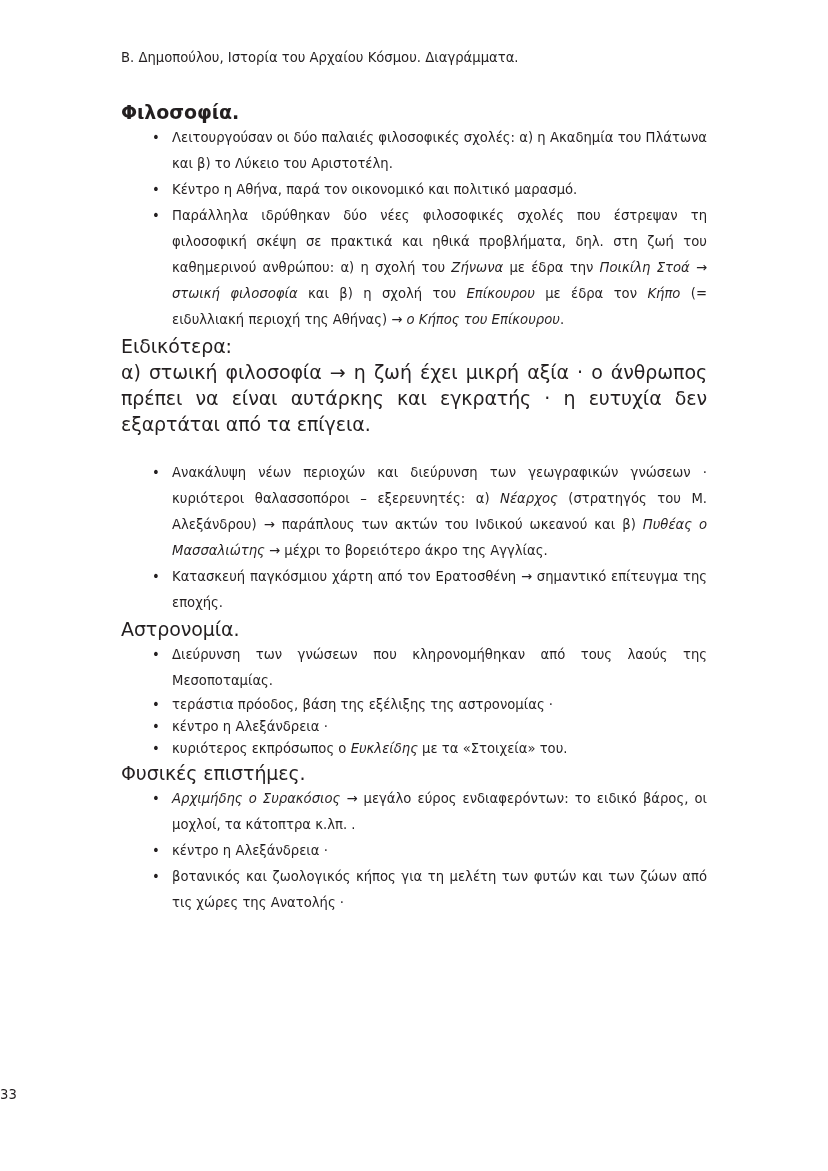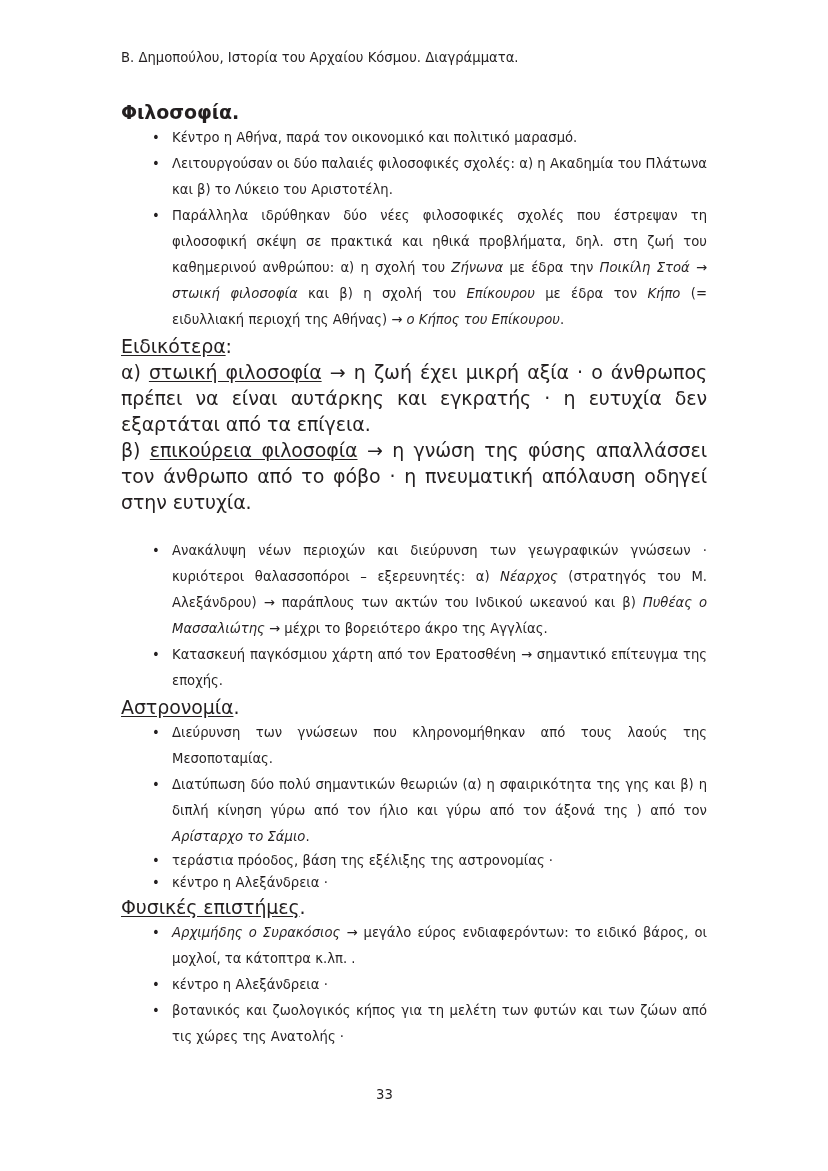--- a/index.html
+++ b/index.html
@@ -33,21 +33,21 @@
   .header-line {
     font-size: 13.2px;
     line-height: 19px;
     text-align: left;
     margin: 0;
   }
   .gap-lg { height: 32px; }
   .gap-md { height: 23px; }
   .bold { font-weight: bold; }
   .ital { font-style: italic; }
-  .uline { text-decoration: underline; text-underline-offset: 2px; }
+  .uline { text-underline-offset: 2px; }
   ul.bullets {
     margin: 0;
     padding: 0;
     list-style: none;
   }
   ul.bullets > li {
     position: relative;
     padding-left: 51px;
     font-size: 13.2px;
     line-height: 26px;
@@ -76,70 +76,68 @@
   sup {
     font-size: 0.62em;
     vertical-align: super;
     line-height: 0;
   }
   .pagenum {
     position: absolute;
     left: 0;
     right: 0;
     top: 1087px;
-    text-align: center;
     font-size: 13.2px;
     color: #231f20;
   }
 </style>
 </head>
 <body>
 
 <div class="page">
 
   <div class="content">
 
     <p class="header-line">Β. Δημοπούλου, Ιστορία του Αρχαίου Κόσμου. Διαγράμματα.</p>
 
     <div class="gap-lg"></div>
 
     <p class="para bold">Φιλοσοφία.</p>
 
     <ul class="bullets">
+      <li><span>Λειτουργούσαν οι δύο παλαιές φιλοσοφικές σχολές: α) η Ακαδημία του Πλάτωνα και β) το Λύκειο του Αριστοτέλη.</span></li>
       <li><span>Κέντρο η Αθήνα, παρά τον οικονομικό και πολιτικό μαρασμό.</span></li>
-      <li><span>Λειτουργούσαν οι δύο παλαιές φιλοσοφικές σχολές: α) η Ακαδημία του Πλάτωνα και β) το Λύκειο του Αριστοτέλη.</span></li>
       <li><span>Παράλληλα ιδρύθηκαν δύο νέες φιλοσοφικές σχολές που έστρεψαν τη φιλοσοφική σκέψη σε πρακτικά και ηθικά προβλήματα, δηλ. στη ζωή του καθημερινού ανθρώπου: α) η σχολή του </span><span class="ital">Ζήνωνα</span><span> με έδρα την </span><span class="ital">Ποικίλη Στοά</span><span class="arrow"> → </span><span class="ital">στωική φιλοσοφία</span><span> και β) η σχολή του </span><span class="ital">Επίκουρου</span><span> με έδρα τον </span><span class="ital">Κήπο</span><span> (= ειδυλλιακή περιοχή της Αθήνας) </span><span class="arrow">→ </span><span class="ital">ο Κήπος του Επίκουρου</span><span>.</span></li>
     </ul>
 
     <p class="para"><span class="uline">Ειδικότερα</span><span>:</span></p>
 
     <p class="para"><span>α) </span><span class="uline">στωική φιλοσοφία</span><span class="arrow"> → </span><span>η ζωή έχει μικρή αξία · ο άνθρωπος πρέπει να είναι αυτάρκης και εγκρατής · η ευτυχία δεν εξαρτάται από τα επίγεια.</span></p>
 
-    <p class="para"><span>β) </span><span class="uline">επικούρεια φιλοσοφία</span><span class="arrow"> → </span><span>η γνώση της φύσης απαλλάσσει τον άνθρωπο από το φόβο · η πνευματική απόλαυση οδηγεί στην ευτυχία.</span></p>
 
     <div class="gap-md"></div>
 
 
 
     <ul class="bullets">
       <li><span>Ανακάλυψη νέων περιοχών και διεύρυνση των γεωγραφικών γνώσεων · κυριότεροι θαλασσοπόροι – εξερευνητές: α) </span><span class="ital">Νέαρχος</span><span> (στρατηγός του Μ. Αλεξάνδρου) </span><span class="arrow">→ </span><span>παράπλους των ακτών του Ινδικού ωκεανού και β) </span><span class="ital">Πυθέας ο Μασσαλιώτης</span><span class="arrow"> → </span><span>μέχρι το βορειότερο άκρο της Αγγλίας.</span></li>
       <li><span>Κατασκευή παγκόσμιου χάρτη από τον Ερατοσθένη </span><span class="arrow">→ </span><span>σημαντικό επίτευγμα της εποχής.</span></li>
     </ul>
 
     <p class="para"><span class="uline">Αστρονομία</span><span>.</span></p>
 
     <ul class="bullets">
       <li><span>Διεύρυνση των γνώσεων που κληρονομήθηκαν από τους λαούς της Μεσοποταμίας.</span></li>
-      <li><span>Διατύπωση δύο πολύ σημαντικών θεωριών (α) η σφαιρικότητα της γης και β) η διπλή κίνηση γύρω από τον ήλιο και γύρω από τον άξονά της ) από τον </span><span class="ital">Αρίσταρχο το Σάμιο</span><span>.</span></li>
     </ul>
 
 
     <ul class="bullets tight">
       <li><span>τεράστια πρόοδος, βάση της εξέλιξης της αστρονομίας ·</span></li>
       <li><span>κέντρο η Αλεξάνδρεια ·</span></li>
+      <li><span>κυριότερος εκπρόσωπος ο </span><span class="ital">Ευκλείδης</span><span> με τα «Στοιχεία» του.</span></li>
     </ul>
 
     <p class="para"><span class="uline">Φυσικές επιστήμες</span><span>.</span></p>
 
     <ul class="bullets">
       <li><span class="ital">Αρχιμήδης ο Συρακόσιος</span><span class="arrow">  → </span><span>μεγάλο εύρος ενδιαφερόντων: το ειδικό βάρος, οι μοχλοί, τα κάτοπτρα κ.λπ. .</span></li>
     </ul>
 
 
     <ul class="bullets">

